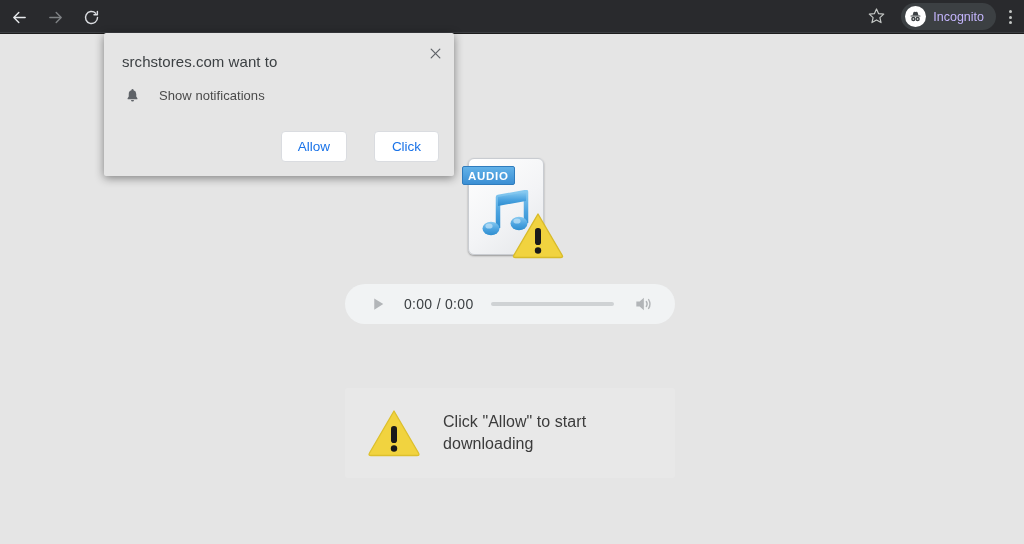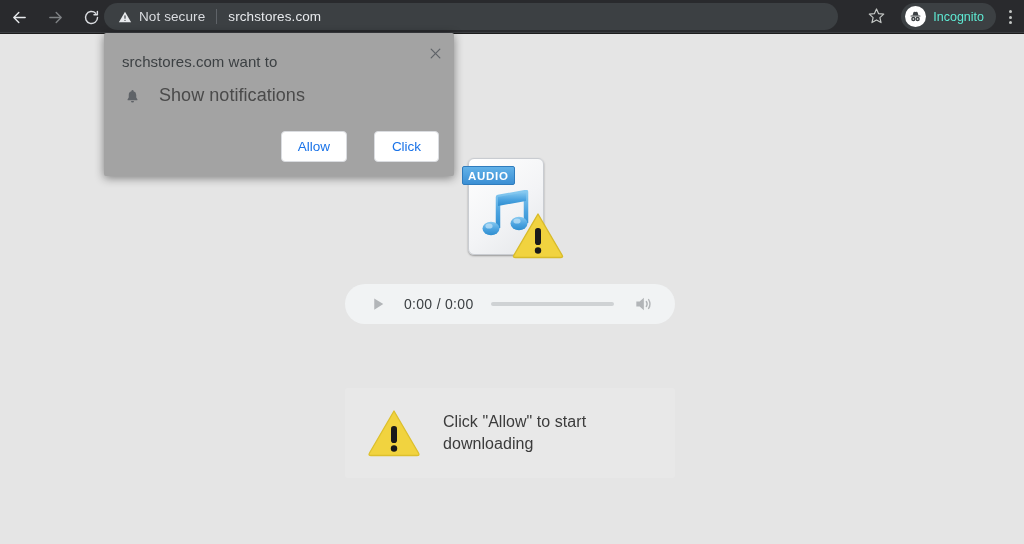--- a/index.html
+++ b/index.html
@@ -107,21 +107,21 @@
     box-sizing: border-box;
   }
   .incognito-avatar {
     width: 21px; height: 21px;
     border-radius: 50%;
     background: #ffffff;
     display: flex; align-items: center; justify-content: center;
     flex: 0 0 auto;
   }
   .incognito-label {
-    color: #5eead4;
+    color: #c4b5fd;
     font-size: 12.5px;
     margin-left: 7px;
     white-space: nowrap;
   }
   .menu-btn {
     position: absolute;
     right: 2px; top: 4px;
     width: 24px; height: 26px;
     display: flex; align-items: center; justify-content: center;
     flex-direction: column;
@@ -133,21 +133,21 @@
     background: #c4c7c5;
   }
 
   
   .perm-bubble {
     position: absolute;
     left: 104px;
     top: 33px;
     width: 350px;
     height: 143px;
-    background: #a3a3a3;
+    background: #e5e5e5;
     border-radius: 2px;
     box-shadow: 0 2px 10px rgba(0,0,0,0.45);
     box-sizing: border-box;
     z-index: 30;
   }
   .perm-close {
     position: absolute;
     right: 8px; top: 9px;
     width: 22px; height: 22px;
     display: flex; align-items: center; justify-content: center;
@@ -164,21 +164,21 @@
     left: 18px; top: 52px;
     display: flex;
     align-items: center;
   }
   .perm-bell {
     width: 20px; height: 20px;
     display: flex; align-items: center; justify-content: center;
     flex: 0 0 auto;
   }
   .perm-row-label {
-    font-size: 18px;
+    font-size: 13px;
     color: #4a4a4a;
     margin-left: 17px;
     letter-spacing: 0.05px;
   }
   .perm-actions {
     position: absolute;
     right: 15px;
     bottom: 14px;
     display: flex;
     gap: 11px;
@@ -354,32 +354,20 @@
 
     <div class="nav-btn nav-reload">
       <span>
         <svg width="17" height="17" viewBox="0 0 24 24" fill="none" stroke="#dadce0" stroke-width="2" stroke-linecap="round" stroke-linejoin="round">
           <path d="M20.5 12a8.5 8.5 0 1 1-2.6-6.1"></path>
           <polyline points="20.3,3.4 20.3,8.2 15.5,8.2"></polyline>
         </svg>
       </span>
     </div>
 
-    <div class="omnibox">
-      <span class="notsecure-icon">
-        <svg width="14" height="14" viewBox="0 0 24 24">
-          <path d="M12 3 L22.5 21 L1.5 21 Z" fill="#e8eaed"></path>
-          <rect x="11" y="9" width="2" height="6" rx="1" fill="#3c4043"></rect>
-          <circle cx="12" cy="17.7" r="1.1" fill="#3c4043"></circle>
-        </svg>
-      </span>
-      <span class="notsecure-label">Not secure</span>
-      <span class="omnibox-sep"></span>
-      <span class="omnibox-url">srchstores.com</span>
-    </div>
 
     <div class="star-btn">
       <span>
         <svg width="17" height="17" viewBox="0 0 24 24" fill="none" stroke="#c4c7c5" stroke-width="1.7" stroke-linejoin="round">
           <polygon points="12,2.8 15,9.4 22.2,10.1 16.8,15 18.4,22 12,18.3 5.6,22 7.2,15 1.8,10.1 9,9.4"></polygon>
         </svg>
       </span>
     </div>
 
     <div class="incognito-chip">

